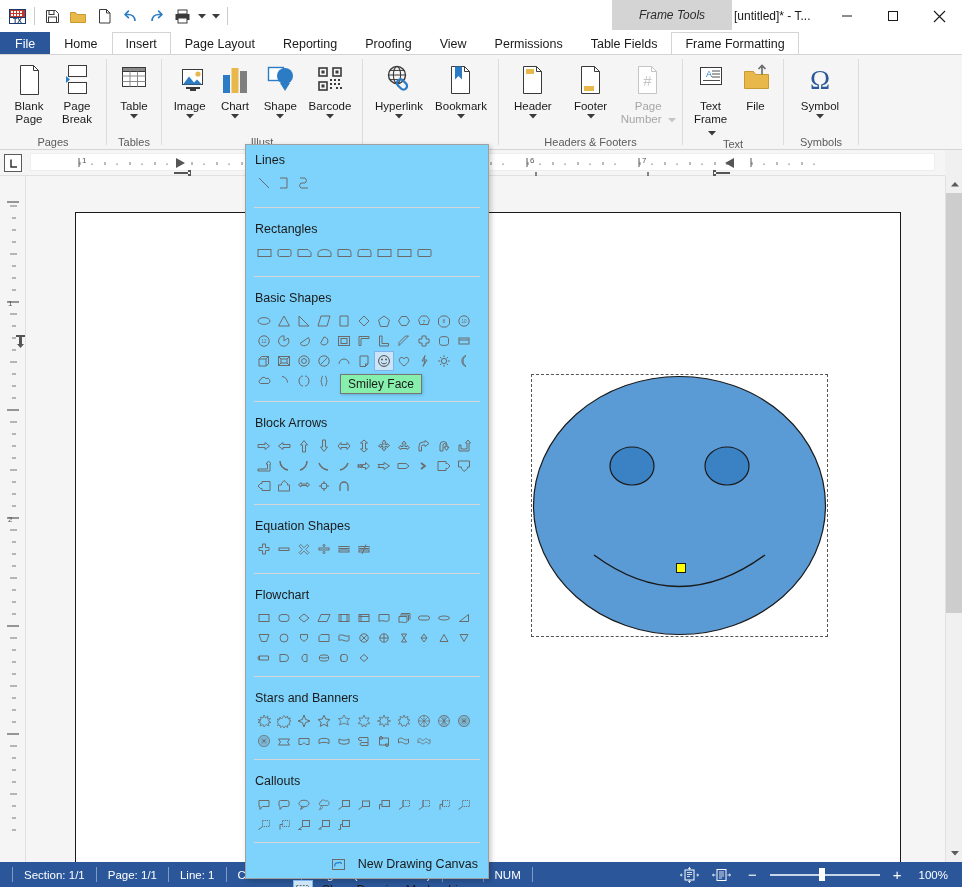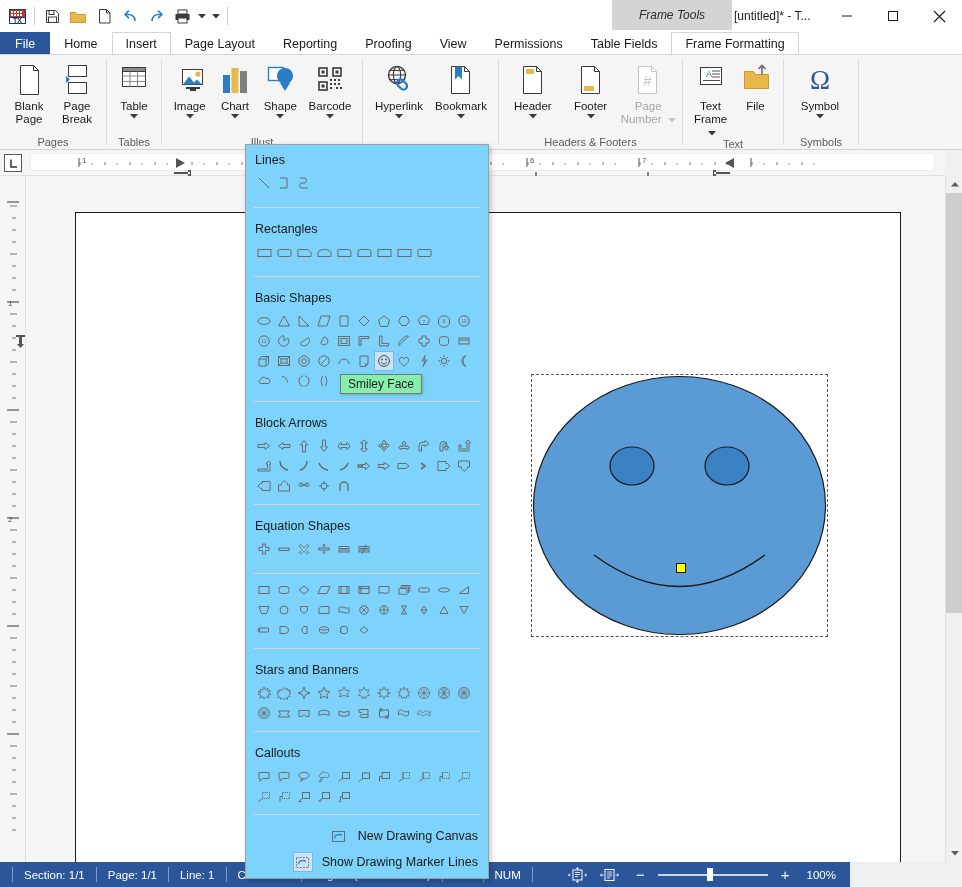--- a/index.html
+++ b/index.html
@@ -122,21 +122,21 @@
     background: #f0f0f0;
   }
   .sb-arrow.bottom { position: absolute; bottom: 0; left: 0; }
   .sb-thumb {
     position: absolute; left: 0; top: 17px; width: 17px; height: 420px;
     background: #cdcdcd;
   }
 
   
   .statusbar {
-    position: absolute; left: 0; bottom: 0; width: 850px; height: 25px;
+    position: absolute; left: 0; bottom: 0; width: 962px; height: 25px;
     background: #2b579a; color: #ffffff;
     display: flex; align-items: center; font-size: 11.5px;
   }
   .sb-item { padding: 0 11px; height: 17px; display: flex; align-items: center; }
   .sb-div { width: 1px; height: 15px; background: #7e9bc6; }
   .sb-spacer { flex: 1; }
   .zoom-slider {
     width: 110px; height: 17px; position: relative; margin: 0 7px;
     display: flex; align-items: center;
   }
@@ -1212,20 +1212,21 @@
               <rect x="2" y="4.5" width="10" height="2" fill="none" stroke="#6b6b6b"></rect>
               <rect x="2" y="8" width="10" height="2" fill="none" stroke="#6b6b6b"></rect>
               <path d="M9 2.5 5 12" stroke="#6b6b6b" fill="none"></path>
             </svg>
           </div>
       </div>
     </div>
     <div class="sp-rule"></div>
 
     <div class="sp-section">
+      <div class="sp-title">Flowchart</div>
       <div class="sp-grid">
         <div class="sp-cell">
             <svg width="14" height="12" viewBox="0 0 14 12">
               <rect x="2" y="2.5" width="10" height="7" fill="none" stroke="#6b6b6b"></rect>
             </svg>
           </div>
         <div class="sp-cell">
             <svg width="14" height="12" viewBox="0 0 14 12">
               <rect x="2" y="2.5" width="10" height="7" rx="3" fill="none" stroke="#6b6b6b"></rect>
             </svg>

